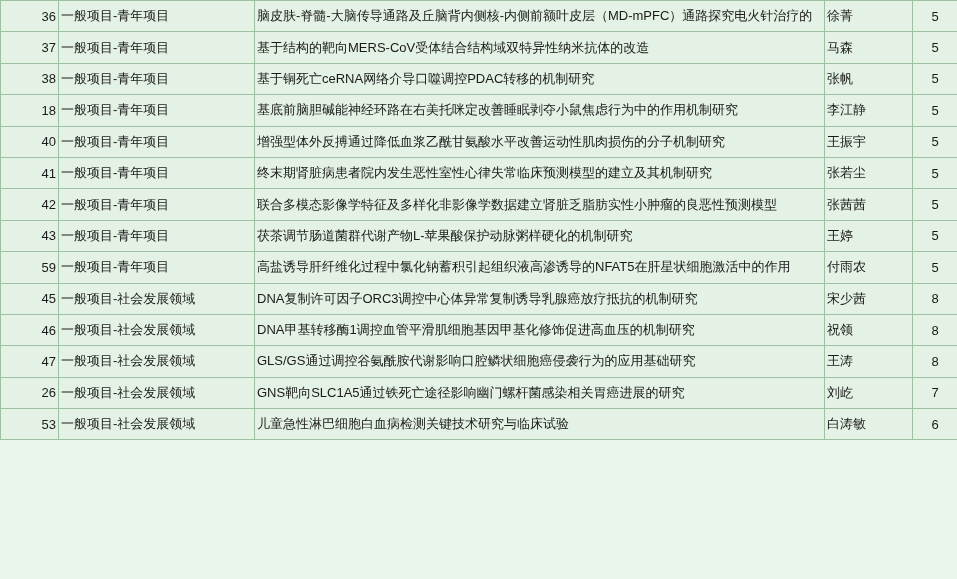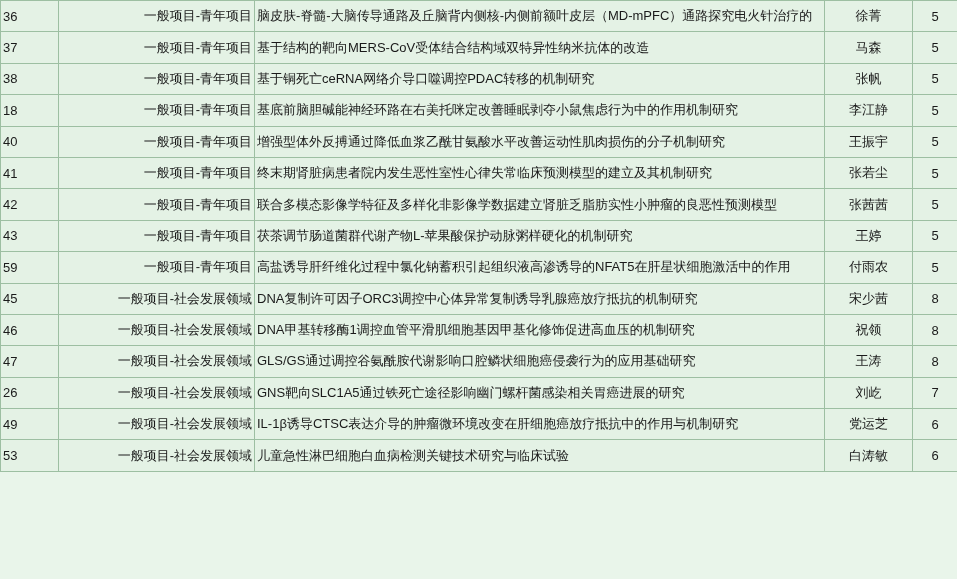--- a/index.html
+++ b/index.html
@@ -34,24 +34,24 @@
     overflow: hidden;
     white-space: nowrap;
     background: #e4f2e5;
   }
   col.c-num   { width: 58px; }
   col.c-cat   { width: 196px; }
   col.c-title { width: 570px; }
   col.c-name  { width: 88px; }
   col.c-val   { width: 45px; }
 
-  td.num   { text-align: left; }
-  td.cat   { text-align: right; }
+  td.num   { text-align: right; }
+  td.cat   { text-align: left; }
   td.title { text-align: left; }
-  td.name  { text-align: center; }
+  td.name  { text-align: left; }
   td.val   { text-align: center; }
 
   
   td.title span {
     display: inline-block;
     max-width: 100%;
     overflow: hidden;
     text-overflow: clip;
     vertical-align: middle;
   }
@@ -155,27 +155,20 @@
           <td class="val">8</td>
         </tr>
         <tr>
           <td class="num">26</td>
           <td class="cat">一般项目-社会发展领域</td>
           <td class="title"><span>GNS靶向SLC1A5通过铁死亡途径影响幽门螺杆菌感染相关胃癌进展的研究</span></td>
           <td class="name">刘屹</td>
           <td class="val">7</td>
         </tr>
         <tr>
-          <td class="num">49</td>
-          <td class="cat">一般项目-社会发展领域</td>
-          <td class="title"><span>IL-1β诱导CTSC表达介导的肿瘤微环境改变在肝细胞癌放疗抵抗中的作用与机制研究</span></td>
-          <td class="name">党运芝</td>
-          <td class="val">6</td>
-        </tr>
-        <tr>
           <td class="num">53</td>
           <td class="cat">一般项目-社会发展领域</td>
           <td class="title"><span>儿童急性淋巴细胞白血病检测关键技术研究与临床试验</span></td>
           <td class="name">白涛敏</td>
           <td class="val">6</td>
         </tr>
       </tbody>
   </table>
 </div>
 

